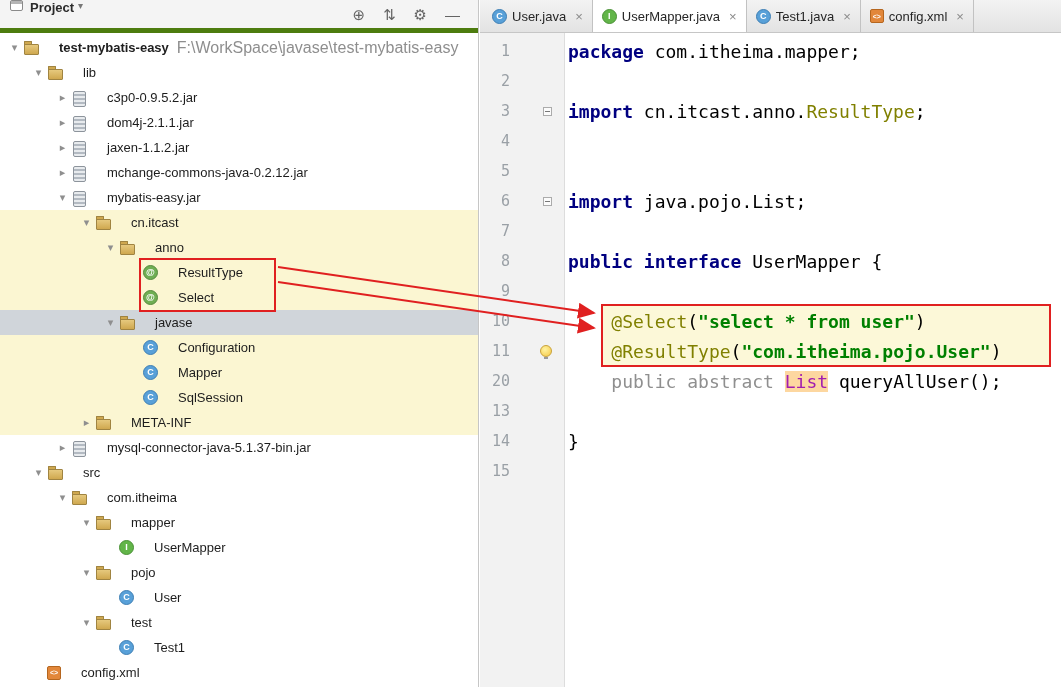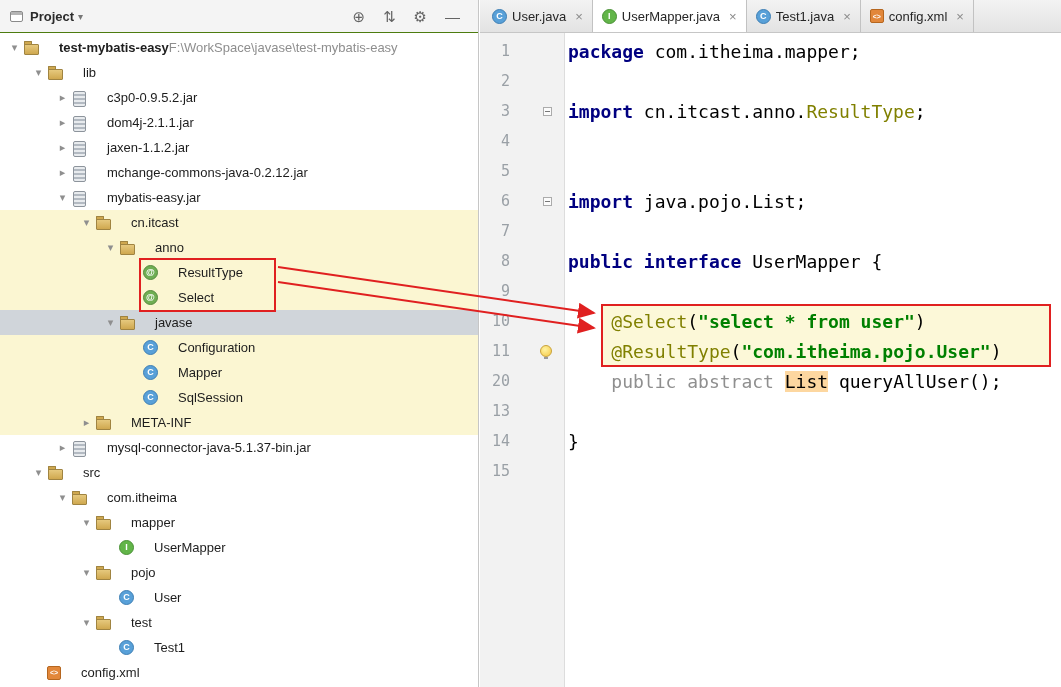--- a/index.html
+++ b/index.html
@@ -3,39 +3,39 @@
 <meta charset="utf-8">
 <style>
   *{margin:0;padding:0;box-sizing:border-box}
   html,body{width:1061px;height:687px;overflow:hidden;background:#fff;
     font-family:"Liberation Sans","DejaVu Sans",sans-serif}
   .app{position:absolute;left:0;top:0;width:1061px;height:687px}
 
   
   .left-panel{position:absolute;left:0;top:0;width:479px;height:687px;background:#fff;
     border-right:1px solid #c6c6c6}
-  .panel-header{height:33px;display:flex;align-items:center;padding:0 10px;background:#f4f4f4;
-    border-bottom:1px solid #4d7c0f;font-size:13px;color:#333}
+  .panel-header{height:33px;display:flex;padding:0 10px;background:#f4f4f4;
+    border-bottom:5px solid #4d7c0f;font-size:13px;color:#333}
   .tw-icon{width:13px;height:11px;border:1px solid #8a8a8a;border-radius:2px;margin-right:7px;
     position:relative;background:#fff;flex:0 0 13px}
   .tw-icon::before{content:"";position:absolute;left:0;top:0;right:0;height:3px;background:#b5b5b5}
   .ph-title{font-weight:bold;color:#2b2b2b}
   .ph-caret{margin-left:4px;color:#777;font-size:10px}
   .ph-spacer{flex:1}
   .ph-icons{display:flex;gap:18px;color:#646464;font-size:15px;margin-right:8px;align-items:center}
   .hicon{cursor:default;line-height:1}
 
   .tree{position:relative;padding-top:2px}
   .trow{height:25px;display:flex;align-items:center;font-size:13px;color:#1d1d1d;white-space:nowrap}
   .bg-yellow{background:#fbf6d2}
   .bg-selected{background:#d0d5da}
   .chev{flex:0 0 17px;width:17px;text-align:center;color:#8f8f8f;font-size:11px}
   .lbl{margin-left:20px}
   .lbl.b{font-weight:bold}
-  .sub{color:#8e8e8e;font-size:13px}
+  .sub{color:#8e8e8e;margin-left:8px;font-size:16px}
 
   
   .ic{flex:0 0 16px;width:16px;height:16px;display:flex;align-items:center;justify-content:center;
     position:relative;font-family:"Liberation Sans",sans-serif}
   .ic-class,.ic-interface,.ic-annotation{flex-basis:15px;width:15px;height:15px;border-radius:50%;
     color:#fff;font-size:9px;font-weight:bold;line-height:15px;justify-content:center}
   .ic-class{background:#58a0d8;border:1px solid #3e7fb4}
   .ic-interface{background:#62b549;border:1px solid #4a9136}
   .ic-annotation{background:#6fae53;border:1px solid #568b3e}
   .ic-folder::before{content:"";position:absolute;left:1px;top:1px;width:6px;height:4px;
@@ -71,21 +71,21 @@
     background:radial-gradient(circle at 40% 35%,#fff3a0,#f6c844)}
   .g-bulb::after{content:"";position:absolute;left:3px;bottom:-3px;width:4px;height:2px;background:#9a9a9a}
   .g-fold{width:9px;height:9px;border:1px solid #ababab;background:#fbfbfb;position:relative}
   .g-fold::after{content:"";position:absolute;left:1px;top:3px;width:5px;height:1px;background:#777}
   .ctext{white-space:pre;padding-left:4px;color:#000}
   .s-kw{color:#000080;font-weight:bold}
   .s-ann{color:#808000}
   .s-str{color:#008000;font-weight:bold}
   .s-p{color:#000}
   .s-gray{color:#8f8f8f;font-weight:normal}
-  .s-hl{background:#fdd7a0;color:#000000}
+  .s-hl{background:#fdd7a0;color:#a21caf}
 
   .editor-redbox{position:absolute;left:121px;top:271px;width:450px;height:63px;z-index:1;
     border:2px solid #e02020;background:#fcf8d8;pointer-events:none}
 
   .arrows{position:absolute;left:0;top:0;z-index:10;pointer-events:none}
 </style>
 </head>
 <body>
 
 <div class="app">

